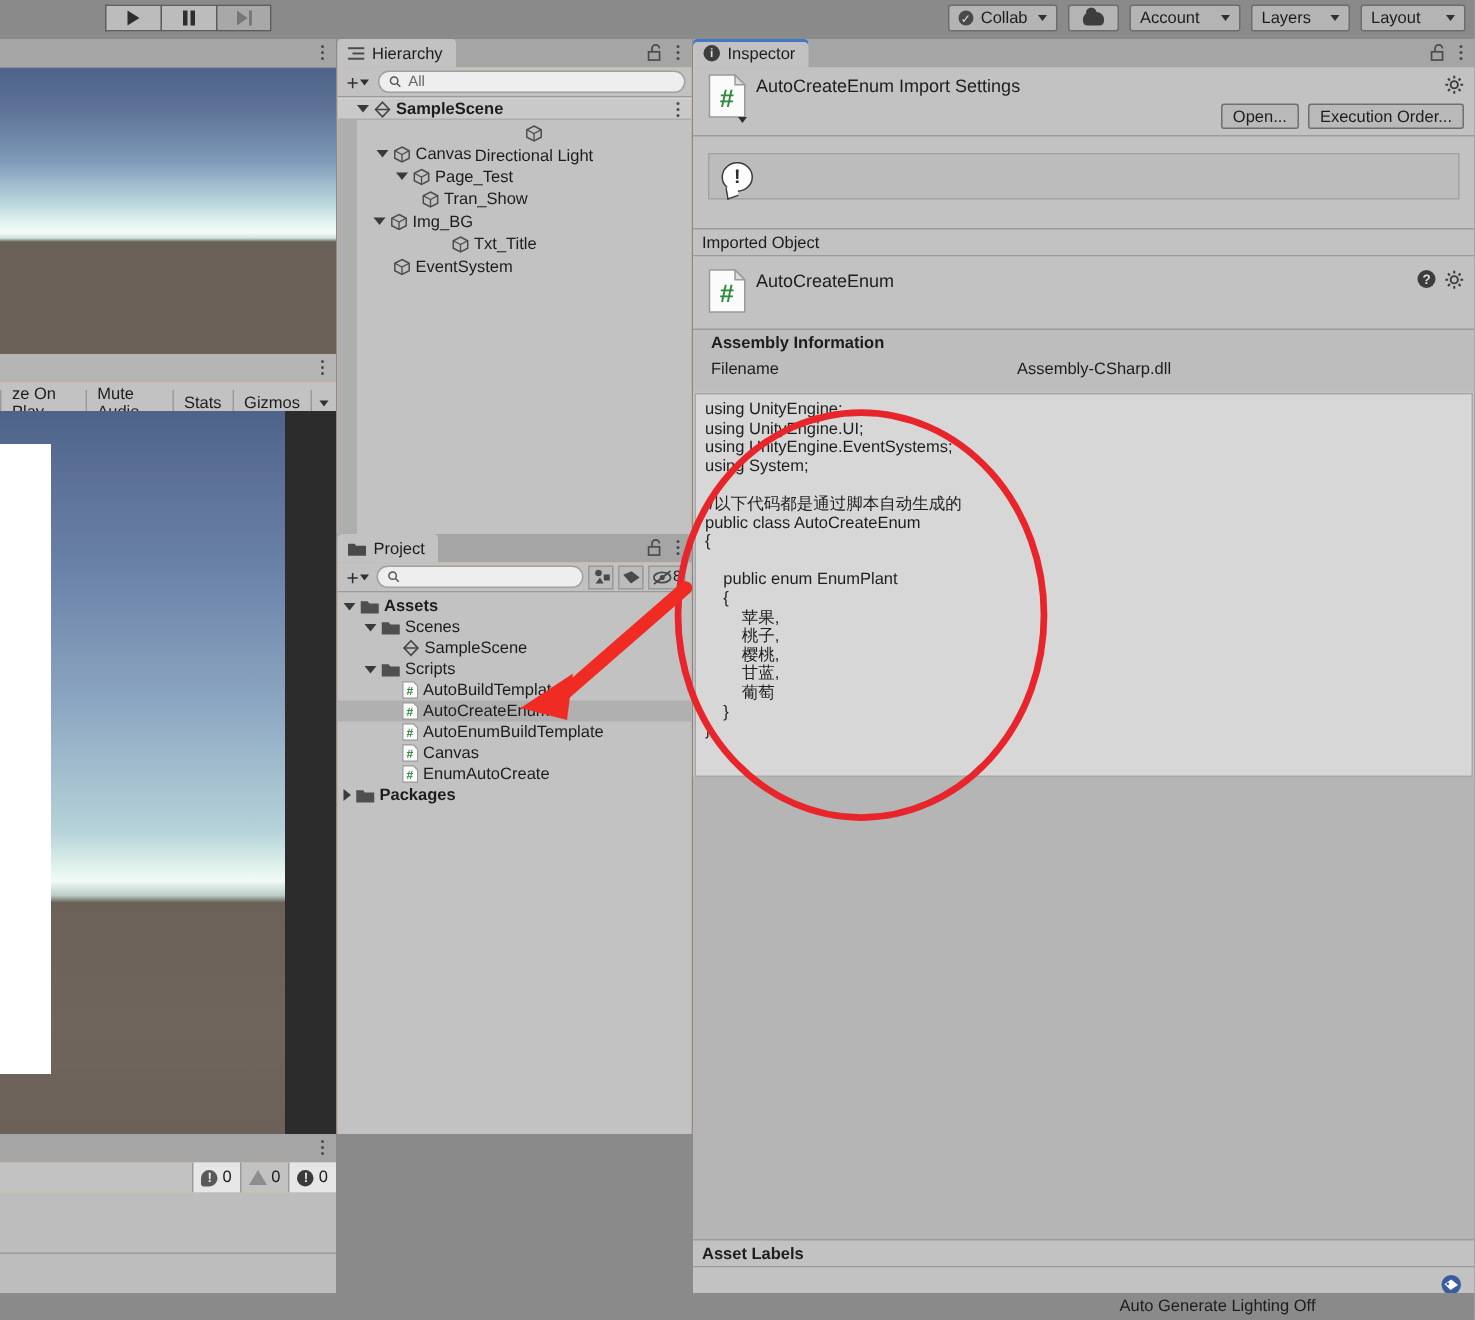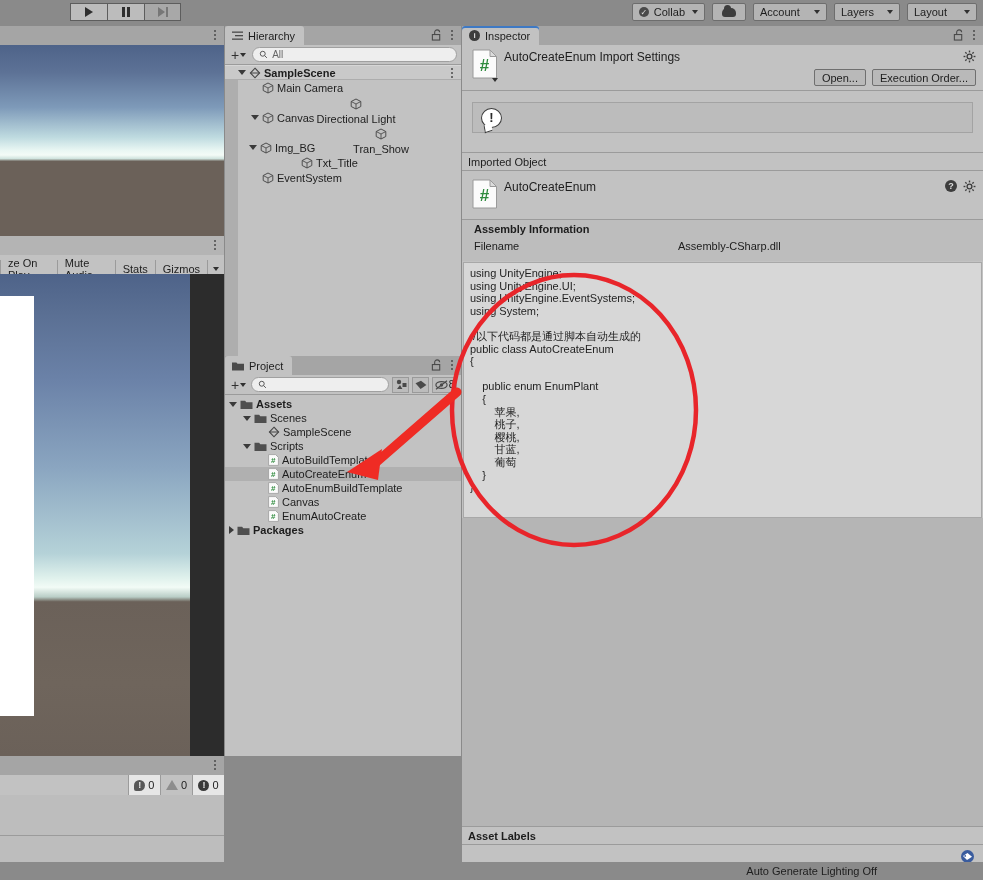--- a/index.html
+++ b/index.html
@@ -384,45 +384,45 @@
               <path d="M6 1.2 L10.6 6 L6 10.8 L1.4 6 Z" fill="none" stroke="#454545" stroke-width="1.1"></path>
               <path d="M1.4 6 L10.6 6" stroke="#454545" stroke-width="1"></path>
             </svg>
             <span class="bold">SampleScene</span>
             <span class="kebab">
               <i></i>
               <i></i>
               <i></i>
             </span>
           </div>
-          <div class="hrow" style="padding-left: 26px;">
-            <span class="sp"></span>
-            <svg class="cubeicon" viewBox="0 0 12 12">
-              <path d="M6 1 L10.8 3.5 V8.5 L6 11 L1.2 8.5 V3.5 Z" fill="none" stroke="#4d4d4d" stroke-width="1"></path>
-              <path d="M1.2 3.5 L6 6 L10.8 3.5 M6 6 V11" fill="none" stroke="#4d4d4d" stroke-width="0.9"></path>
-            </svg>
-            <span class="">Main Camera</span>
-          </div>
           <div class="hrow" style="padding-left: 26px; flex-direction: column;">
             <span class="sp"></span>
             <svg class="cubeicon" viewBox="0 0 12 12">
               <path d="M6 1 L10.8 3.5 V8.5 L6 11 L1.2 8.5 V3.5 Z" fill="none" stroke="#4d4d4d" stroke-width="1"></path>
               <path d="M1.2 3.5 L6 6 L10.8 3.5 M6 6 V11" fill="none" stroke="#4d4d4d" stroke-width="0.9"></path>
             </svg>
             <span class="">Directional Light</span>
           </div>
           <div class="hrow" style="padding-left: 26px;">
             <span class="arrow-d"></span>
             <svg class="cubeicon" viewBox="0 0 12 12">
               <path d="M6 1 L10.8 3.5 V8.5 L6 11 L1.2 8.5 V3.5 Z" fill="none" stroke="#4d4d4d" stroke-width="1"></path>
               <path d="M1.2 3.5 L6 6 L10.8 3.5 M6 6 V11" fill="none" stroke="#4d4d4d" stroke-width="0.9"></path>
             </svg>
             <span class="">Canvas</span>
           </div>
-          <div class="hrow" style="padding-left: 76px; flex-direction: column;">
+          <div class="hrow" style="padding-left: 39px;">
+            <span class="arrow-d"></span>
+            <svg class="cubeicon" viewBox="0 0 12 12">
+              <path d="M6 1 L10.8 3.5 V8.5 L6 11 L1.2 8.5 V3.5 Z" fill="none" stroke="#4d4d4d" stroke-width="1"></path>
+              <path d="M1.2 3.5 L6 6 L10.8 3.5 M6 6 V11" fill="none" stroke="#4d4d4d" stroke-width="0.9"></path>
+            </svg>
+            <span class="">Page_Test</span>
+          </div>
+          <div class="hrow" style="padding-left: 45px;">
             <span class="sp"></span>
             <svg class="cubeicon" viewBox="0 0 12 12">
               <path d="M6 1 L10.8 3.5 V8.5 L6 11 L1.2 8.5 V3.5 Z" fill="none" stroke="#4d4d4d" stroke-width="1"></path>
               <path d="M1.2 3.5 L6 6 L10.8 3.5 M6 6 V11" fill="none" stroke="#4d4d4d" stroke-width="0.9"></path>
             </svg>
             <span class="">Tran_Show</span>
           </div>
           <div class="hrow" style="padding-left: 24px;">
             <span class="arrow-d"></span>
             <svg class="cubeicon" viewBox="0 0 12 12">

